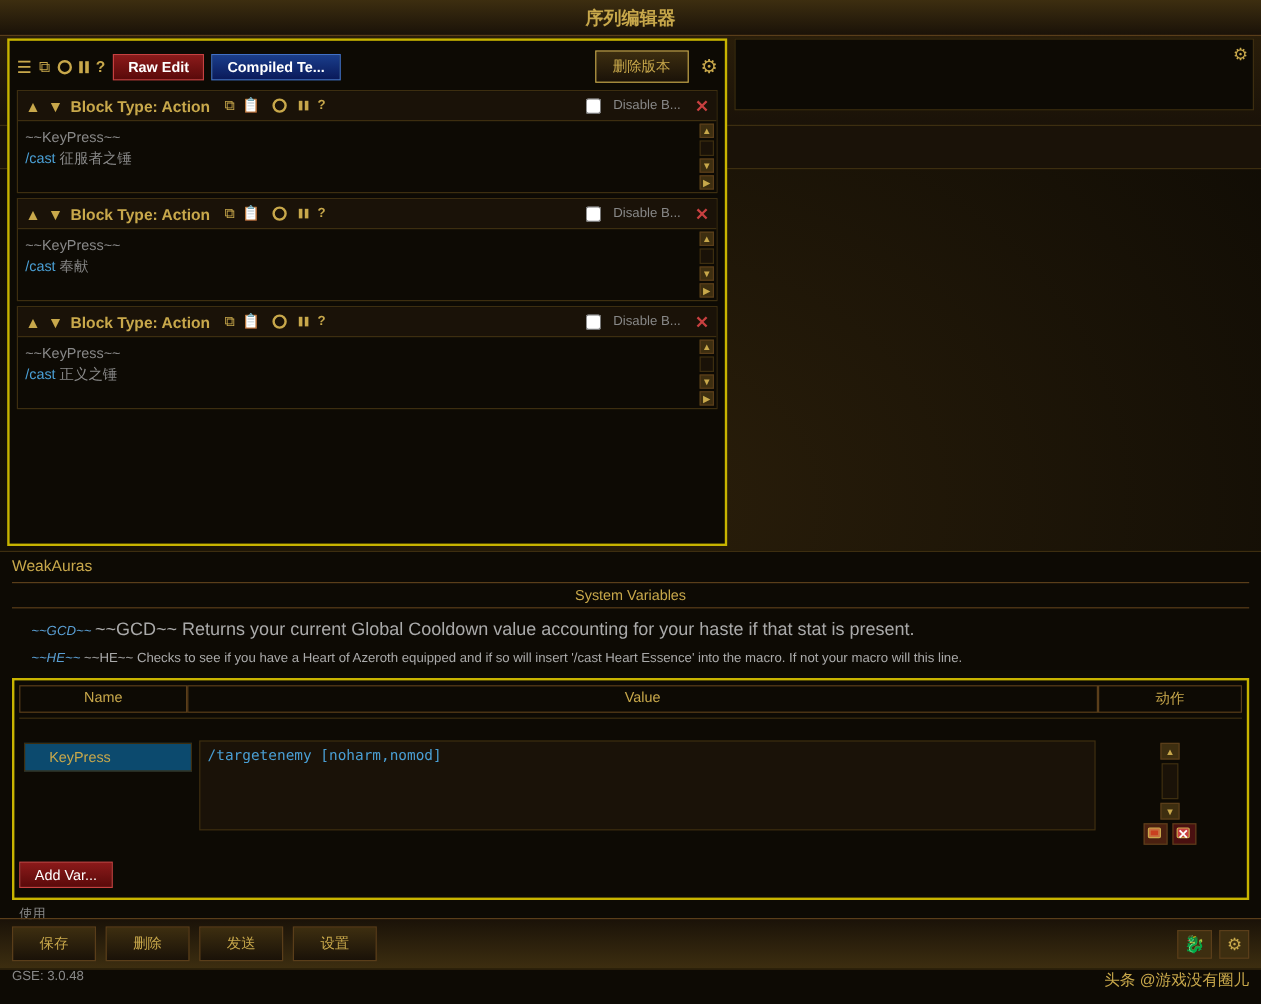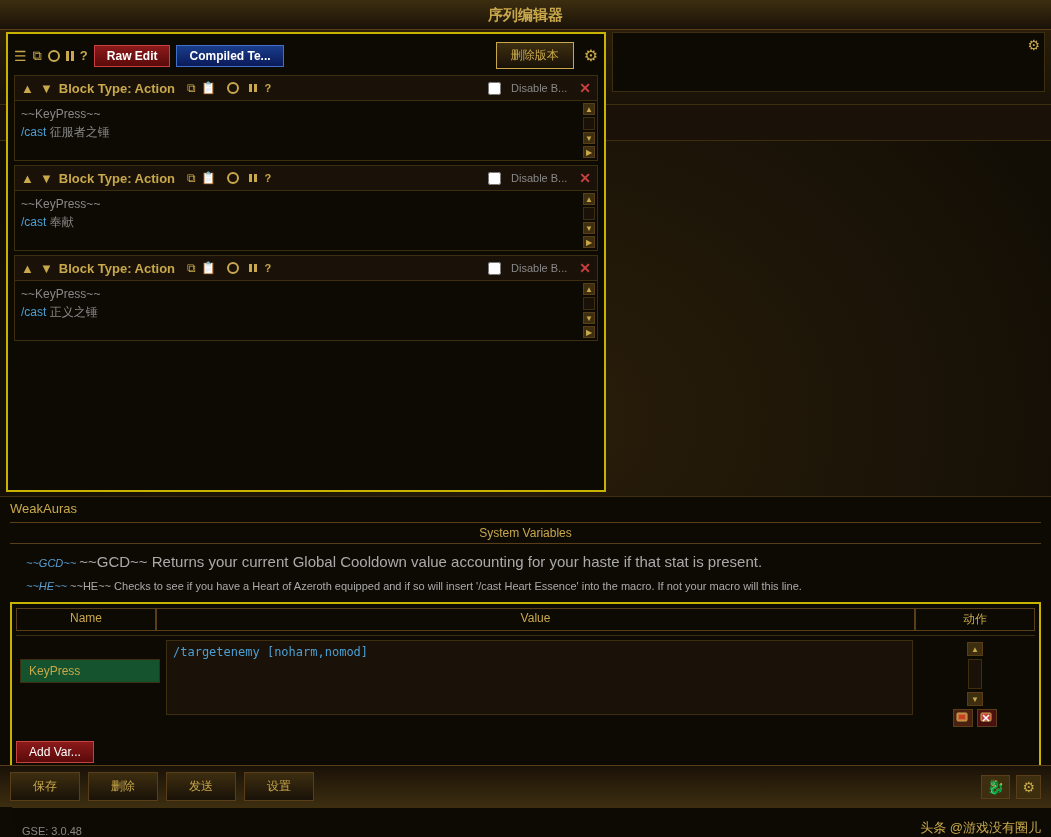--- a/index.html
+++ b/index.html
@@ -221,26 +221,25 @@
       line-height: 1.6;
       margin-bottom: 4px;
     }
     .variable-text .var-highlight {
       color: #5a9fd4;
       font-style: italic;
       margin-left: 16px;
     }
     .uv-name-input {
       flex: 0 0 140px;
-      background: #14532d;
+      background: #0c4a6e;
       border: 1px solid #3d2e10;
       color: #c8a84b;
-      padding: 4px 8px;
-      font-size: 12px;
-      margin-top: 17px;
+      padding: 4px 20px;
+      font-size: 12px;
     }
     .uv-value-textarea {
       flex: 1;
       background: #1a1208;
       border: 1px solid #3d2e10;
       color: #4a9fd4;
       padding: 4px 6px;
       font-size: 12px;
       resize: none;
       height: 80px;
@@ -308,26 +307,26 @@
       color: #c8a84b;
       cursor: pointer;
       font-size: 12px;
       min-width: 70px;
     }
 
     
     .very-bottom {
       position: absolute;
       bottom: 0;
-      left: 12px;
+      left: 0;
       right: 0;
       height: 30px;
       background: #0d0a04;
       display: flex;
-      align-items: flex-end;
+      align-items: flex-start;
       justify-content: space-between;
       padding: 0 10px;
       border-top: 1px solid #3d2e10;
     }
     .gse-version {
       color: #888;
       font-size: 11px;
     }
     .watermark {
       color: #c8a84b;
@@ -557,21 +556,21 @@
         <span class="var-highlight">~~GCD~~</span>
         <span style="color:#aaa; font-size:15px;">~~GCD~~  Returns your current Global Cooldown value accounting for your haste if that stat is present.</span>
       </div>
       <div class="variable-text">
         <span class="var-highlight">~~HE~~</span>
         <span style="color:#aaa; font-size:11px;">~~HE~~  Checks to see if you have a Heart of Azeroth equipped and if so will insert '/cast Heart Essence' into the macro.  If not your macro will this line.</span>
       </div>
 
       <div class="yellow-box" style="margin-top:6px; padding:4px;">
 
-        <div style="display:flex; gap:0; border-bottom:1px solid #3d2e10; padding-bottom:4px; margin-bottom:2px;">
+        <div style="display:flex; gap:0; border-bottom:1px solid #3d2e10; padding-bottom:4px; margin-bottom:16px;">
           <div style="flex:0 0 140px; color:#c8a84b; font-size:12px; text-align:center; border:1px solid #5a3e1a; padding:2px 6px;">Name</div>
           <div style="flex:1; color:#c8a84b; font-size:12px; text-align:center; border:1px solid #5a3e1a; padding:2px 6px;">Value</div>
           <div style="flex:0 0 120px; color:#c8a84b; font-size:12px; text-align:center; border:1px solid #5a3e1a; padding:2px 6px;">动作</div>
         </div>
 
         <div style="display:flex; gap:0; align-items:stretch; min-height:80px;">
 
           <div style="flex:0 0 140px; display:flex; align-items:flex-start; padding:4px;">
             <input class="uv-name-input" type="text" style="width: 120px;" value="KeyPress">
           </div>
@@ -600,20 +599,21 @@
               </div>
             </div>
           </div>
         </div>
 
         <div style="padding:4px 0;">
           <button class="btn-add-var">Add Var...</button>
         </div>
       </div>
 
+      <div class="use-label">使用</div>
     </div>
   </div>
 
   <div class="bottom-bar">
     <button class="btn-bottom">保存</button>
     <button class="btn-bottom">删除</button>
     <button class="btn-bottom">发送</button>
     <button class="btn-bottom">设置</button>
 
     <div style="margin-left:auto; display:flex; gap:6px; align-items:center;">

